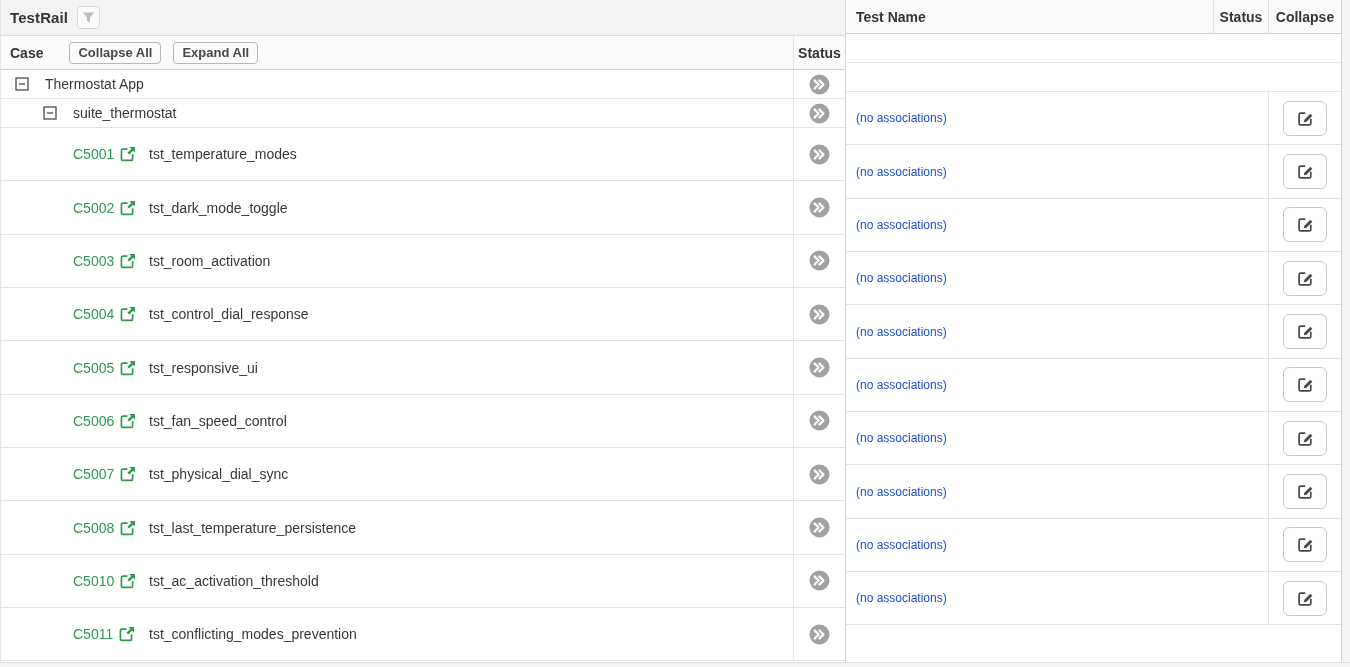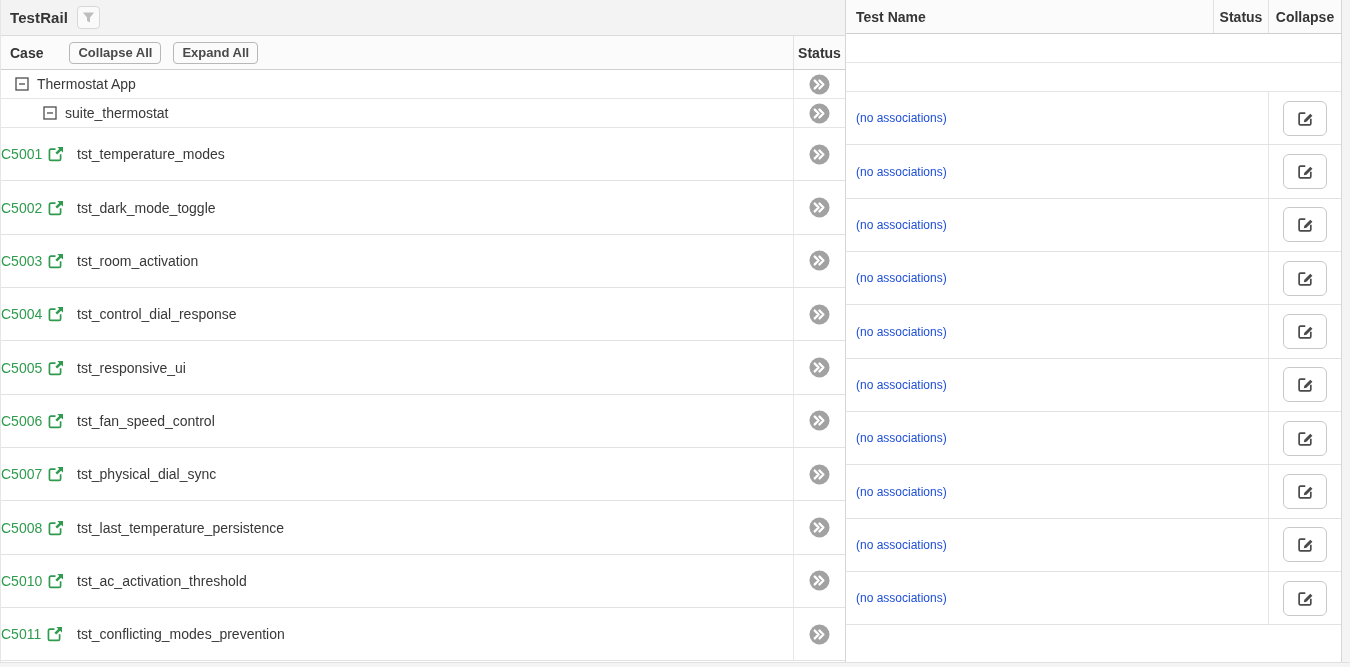--- a/index.html
+++ b/index.html
@@ -45,24 +45,24 @@
   }
   .mini-btn.first { margin-left:14px; }
 
   
   .tree-row, .spacer-row { height:29px; border-bottom:1px solid #e5e5e5; display:flex; align-items:stretch; flex:none; }
   .case-row { height:53.35px; border-bottom:1px solid #e2e2e2; display:flex; align-items:stretch; flex:none; }
   .row-main { flex:1; display:flex; align-items:center; font-size:14px; }
   .status-cell { width:52px; border-left:1px solid #e7e7e7; display:flex; align-items:center; justify-content:center; }
   .indent-1 { padding-left:14px; }
   .indent-2 { padding-left:42px; }
-  .tree-row .label { margin-left:8px; color:#383838; }
+  .tree-row .label { margin-left:16px; color:#383838; }
   .toggle { display:flex; align-items:center; cursor:pointer; }
 
-  .case-main { }
+  .case-main { padding-left:72px; }
   .case-id-wrap { width:76px; flex:none; display:flex; align-items:center; gap:6px; }
   .case-id { color:#2E9B4E; text-decoration:none; font-size:14px; cursor:pointer; }
   .ext-link { display:flex; align-items:center; cursor:pointer; }
   .case-name { color:#383838; }
 
   
   .assoc-cell { flex:1; display:flex; align-items:center; padding-left:10px; font-size:12px; color:#1d4ed8; }
   .mapping-cell { width:73px; border-left:1px solid #e5e5e5; display:flex; align-items:center; justify-content:center; }
   .edit-btn {
     width:44px; height:35px; background:#fff; border:1px solid #c9c9c9; border-radius:6px;

